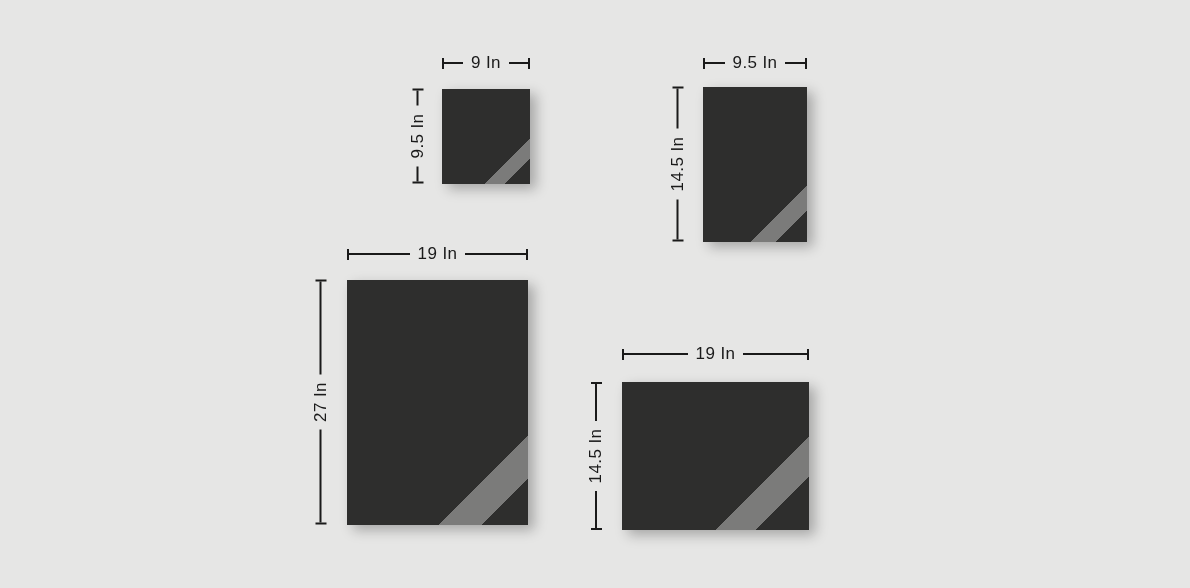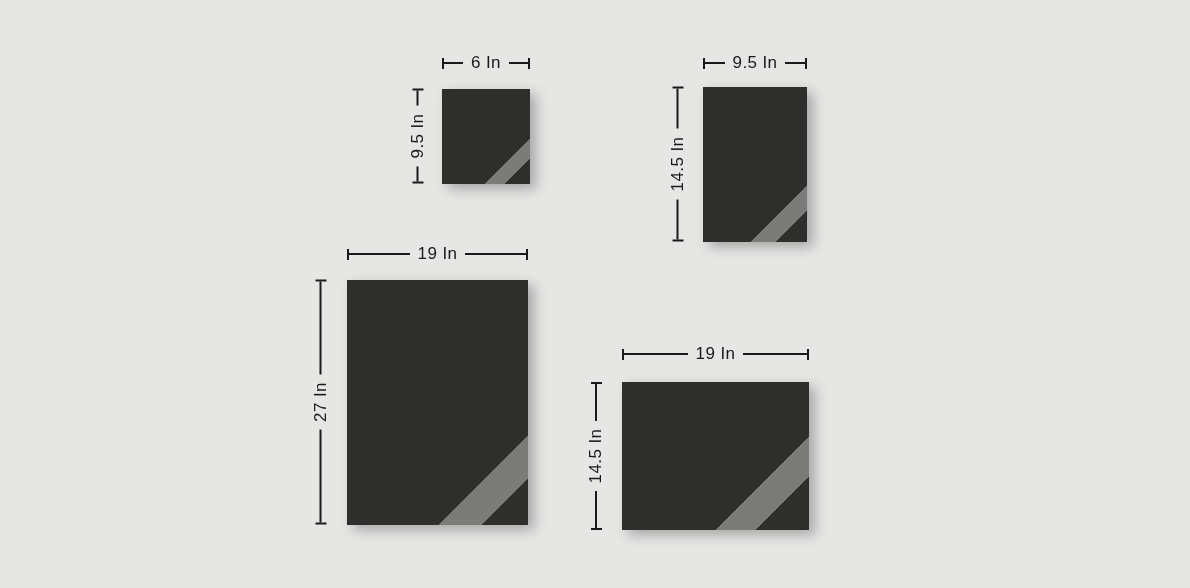--- a/index.html
+++ b/index.html
@@ -70,21 +70,21 @@
 </style>
 </head>
 <body>
 
 <div class="stage">
 
   <section>
     <div class="dim w1">
       <span class="cap"></span>
       <span class="seg"></span>
-      <span class="lbl">6 In</span>
+      <span class="lbl">9 In</span>
       <span class="seg"></span>
       <span class="cap"></span>
     </div>
     <div class="dim dim-v h1">
       <span class="cap"></span>
       <span class="seg"></span>
       <span class="lbl">9.5 In</span>
       <span class="seg"></span>
       <span class="cap"></span>
     </div>

